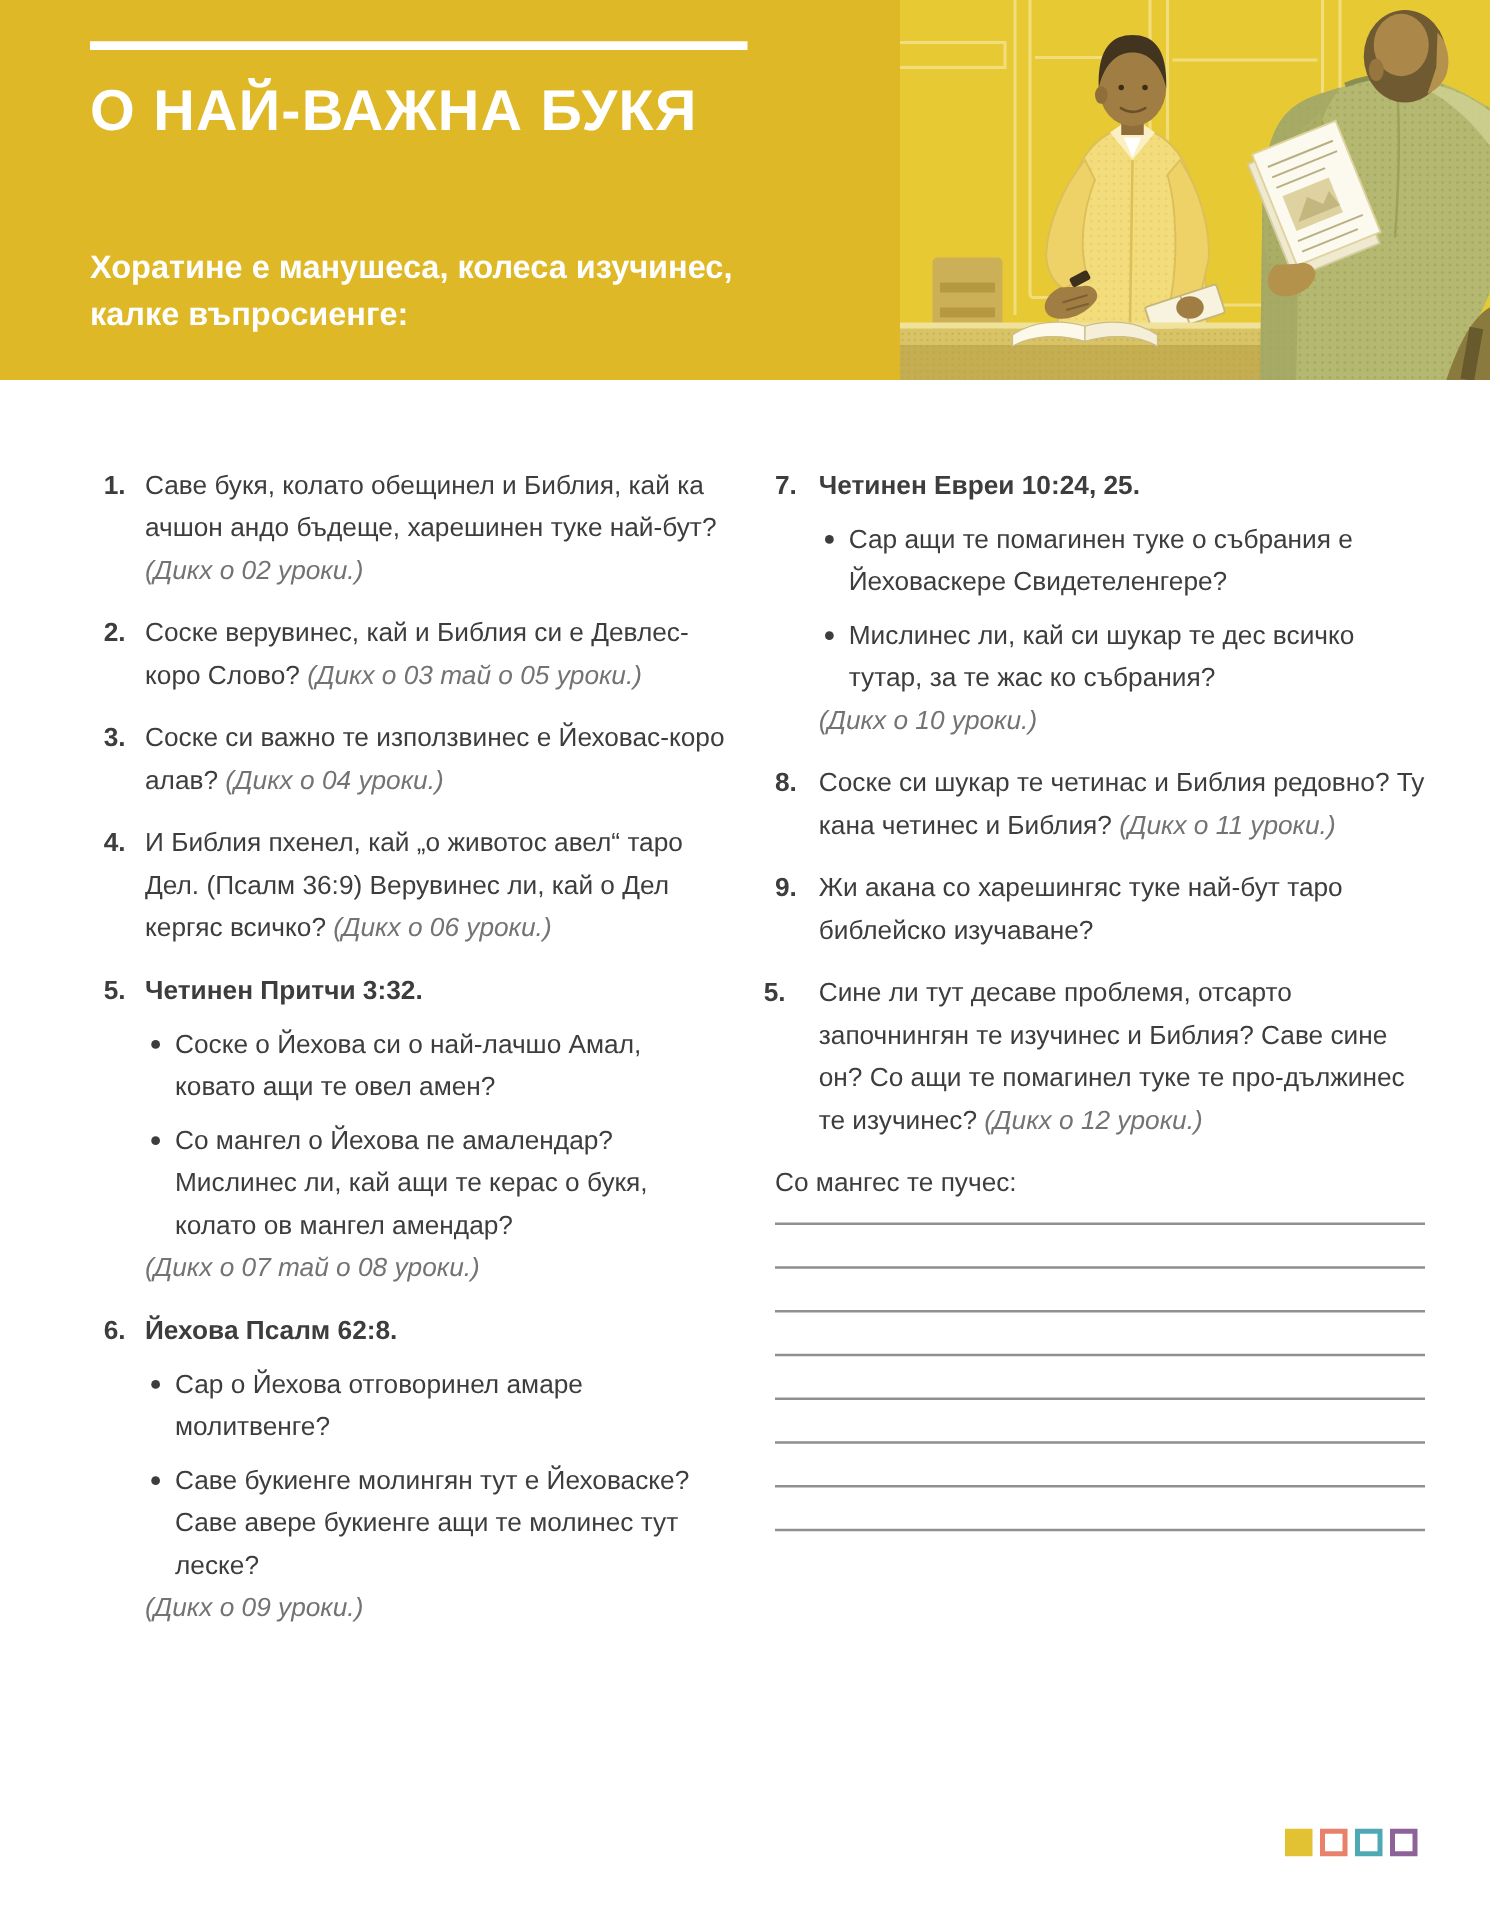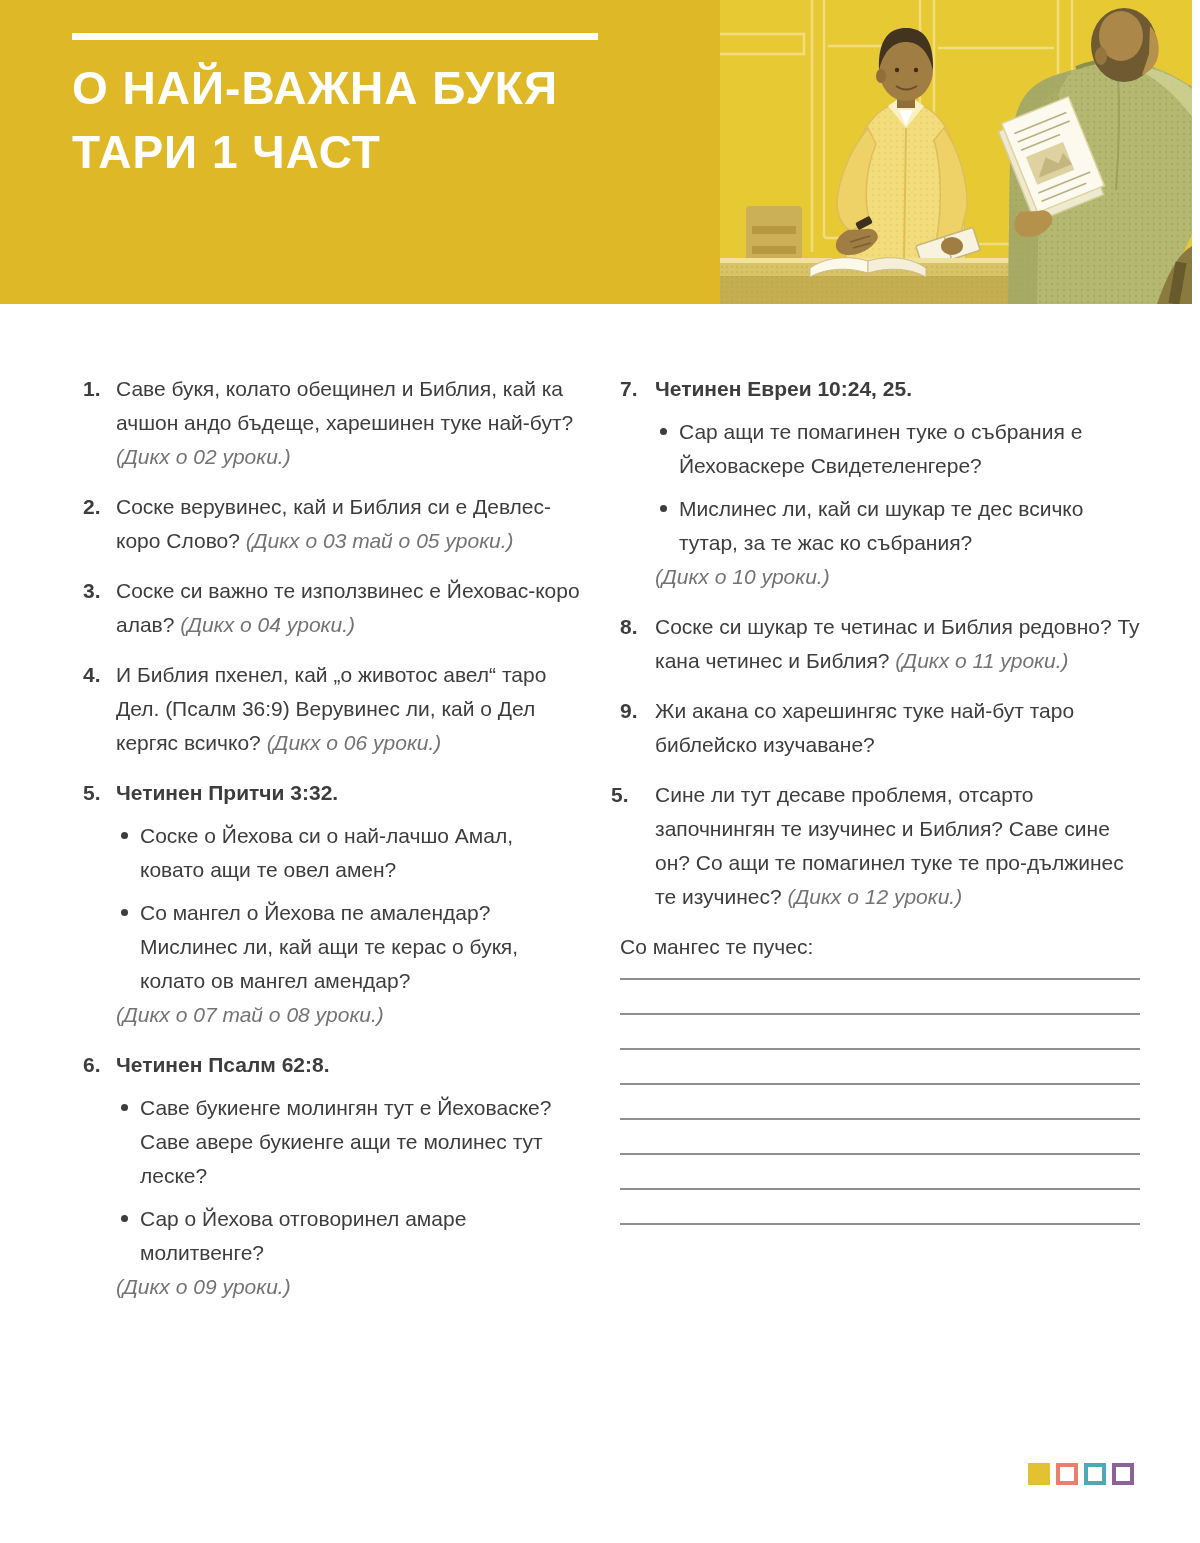--- a/index.html
+++ b/index.html
@@ -47,21 +47,24 @@
 </style>
 </head>
 <body>
 
 <div class="page">
 
   <div class="header">
     <div class="header-rule"></div>
     <div class="title">
       <div>О НАЙ-ВАЖНА БУКЯ</div>
-      <div>ТАРИ 1 ЧАСТ</div>
+    </div>
+    <div class="subtitle">
+      <div>Хоратине е манушеса, колеса изучинес,</div>
+      <div>калке въпросиенге:</div>
     </div>
 
     <svg class="illu" width="480" height="304" viewBox="0 0 480 304" aria-hidden="true">
       <defs>
         <pattern id="dotsGreen" width="6" height="6" patternUnits="userSpaceOnUse">
             <circle cx="2" cy="2" r="1.1" fill="#8d9250"></circle>
           </pattern>
         <pattern id="dotsYellow" width="6" height="6" patternUnits="userSpaceOnUse">
             <circle cx="3" cy="3" r="1" fill="#dfc15c"></circle>
           </pattern>
@@ -193,28 +196,28 @@
       </div>
       <div class="b">
         <span class="dot"></span>
         <p>Со мангел о Йехова пе амалендар? Мислинес ли, кай ащи те керас о букя, колато ов мангел амендар?</p>
       </div>
       <p class="ref ref-block">(Дикх о 07 тай о 08 уроки.)</p>
     </div>
 
     <div class="q">
       <span class="qnum">6.</span>
-      <p class="qhead">Четинен Псалм 62:8.</p>
+      <p class="qhead">Йехова Псалм 62:8.</p>
+      <div class="b">
+        <span class="dot"></span>
+        <p>Сар о Йехова отговоринел амаре молитвенге?</p>
+      </div>
       <div class="b">
         <span class="dot"></span>
         <p>Саве букиенге молингян тут е Йеховаске? Саве авере букиенге ащи те молинес тут леске?</p>
-      </div>
-      <div class="b">
-        <span class="dot"></span>
-        <p>Сар о Йехова отговоринел амаре молитвенге?</p>
       </div>
       <p class="ref ref-block">(Дикх о 09 уроки.)</p>
     </div>
 
   </div>
 
   <div class="col col-right">
 
     <div class="q">
       <span class="qnum">7.</span>

